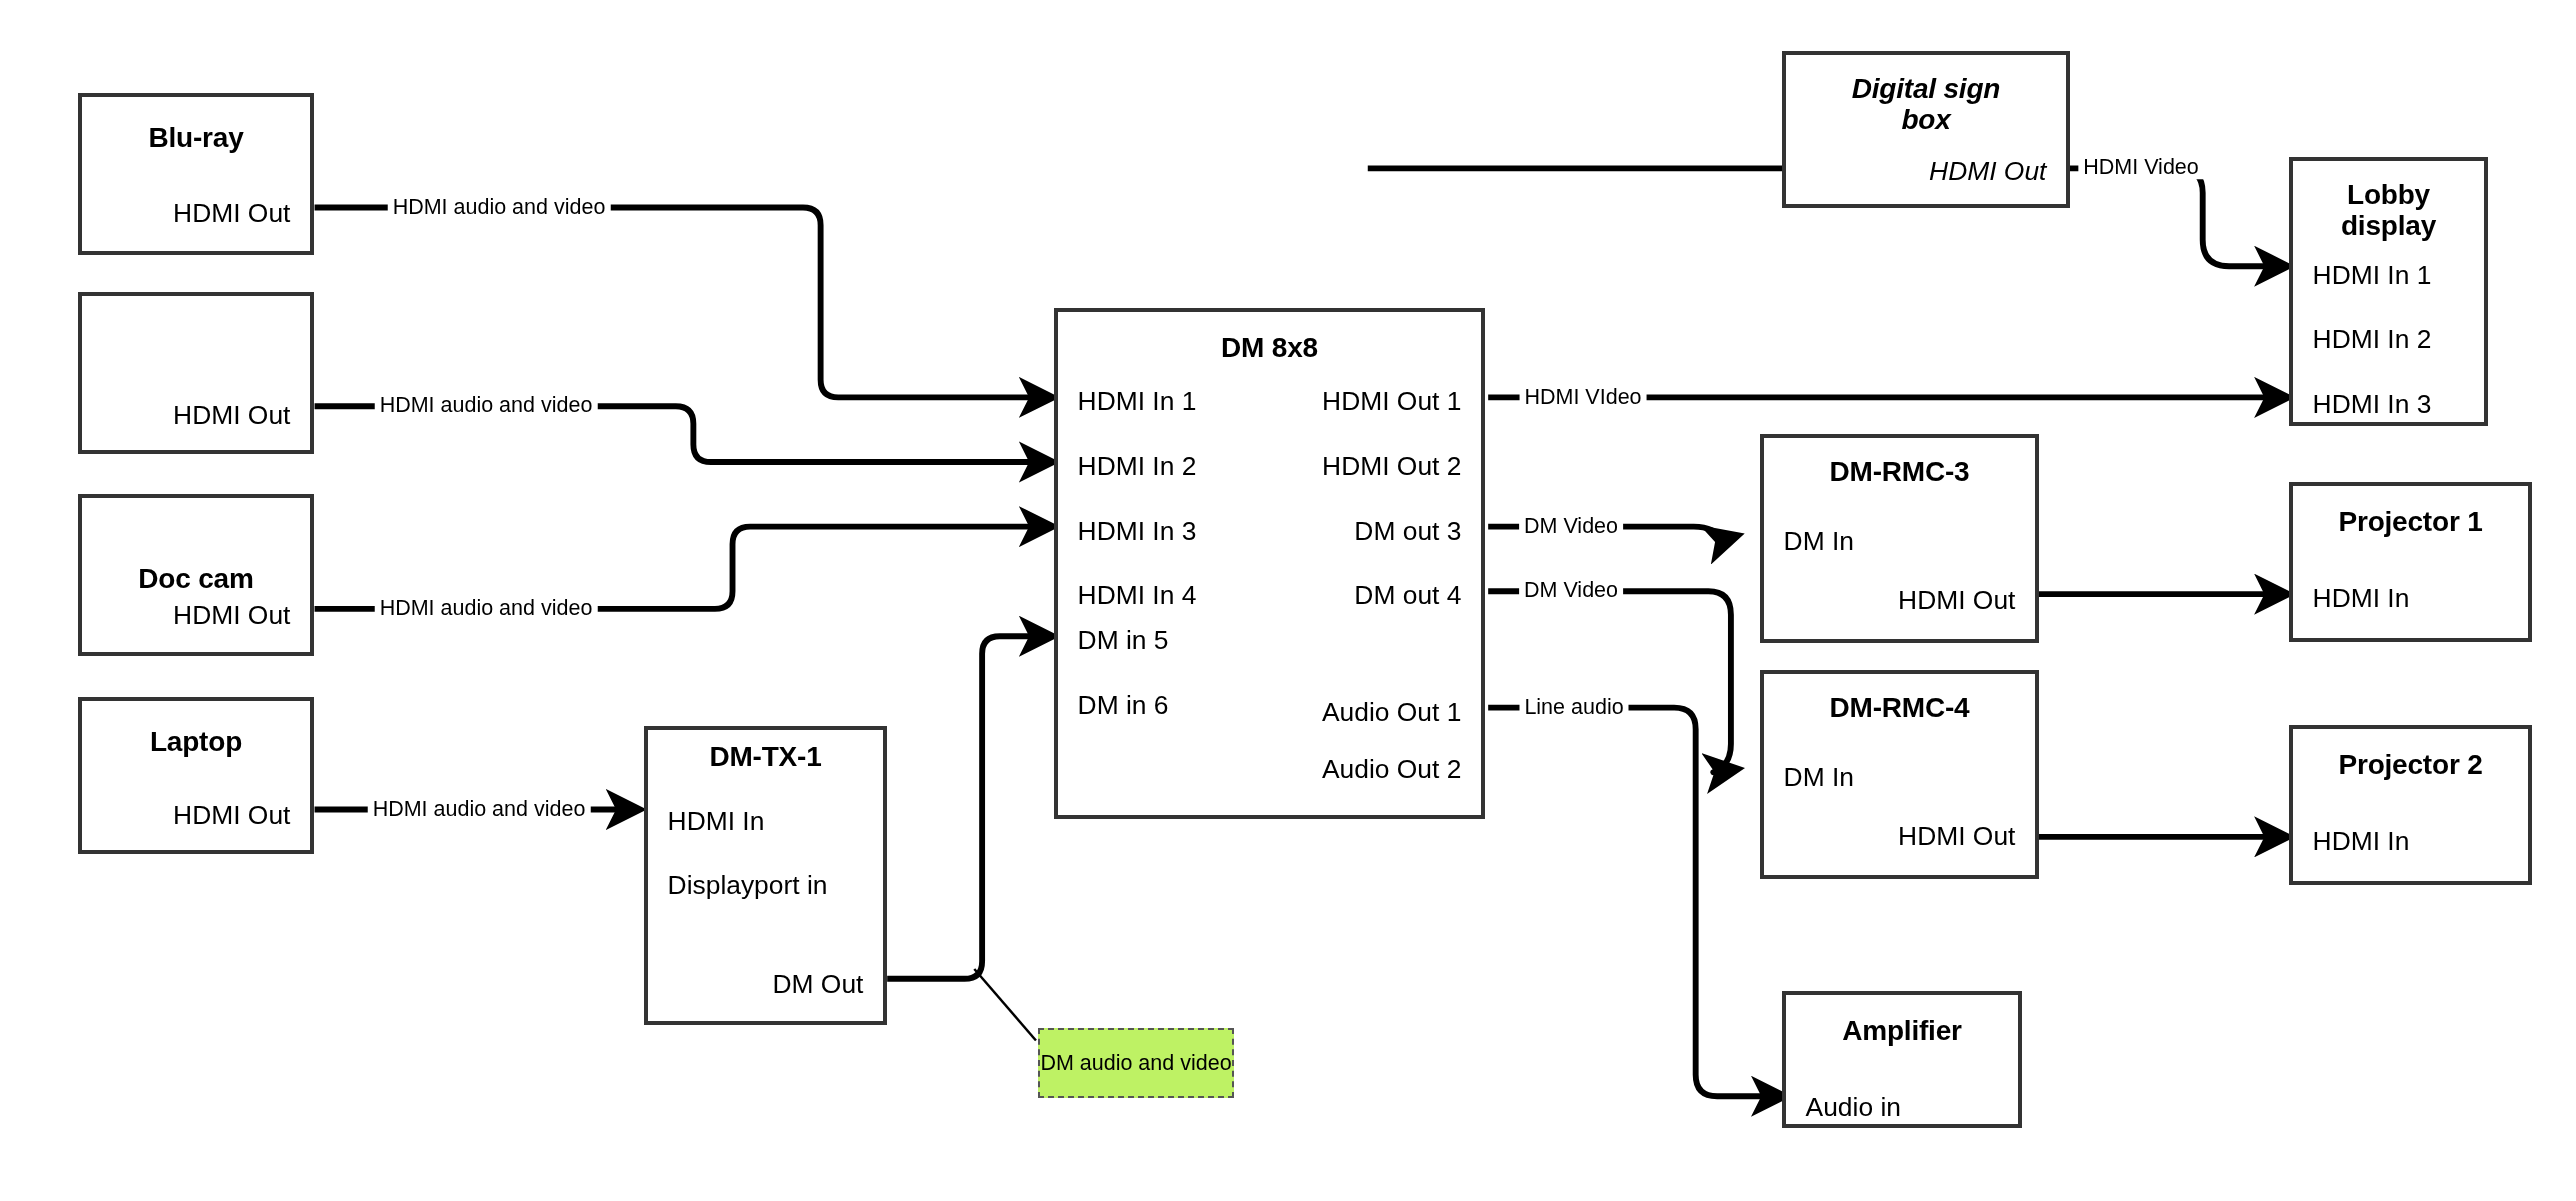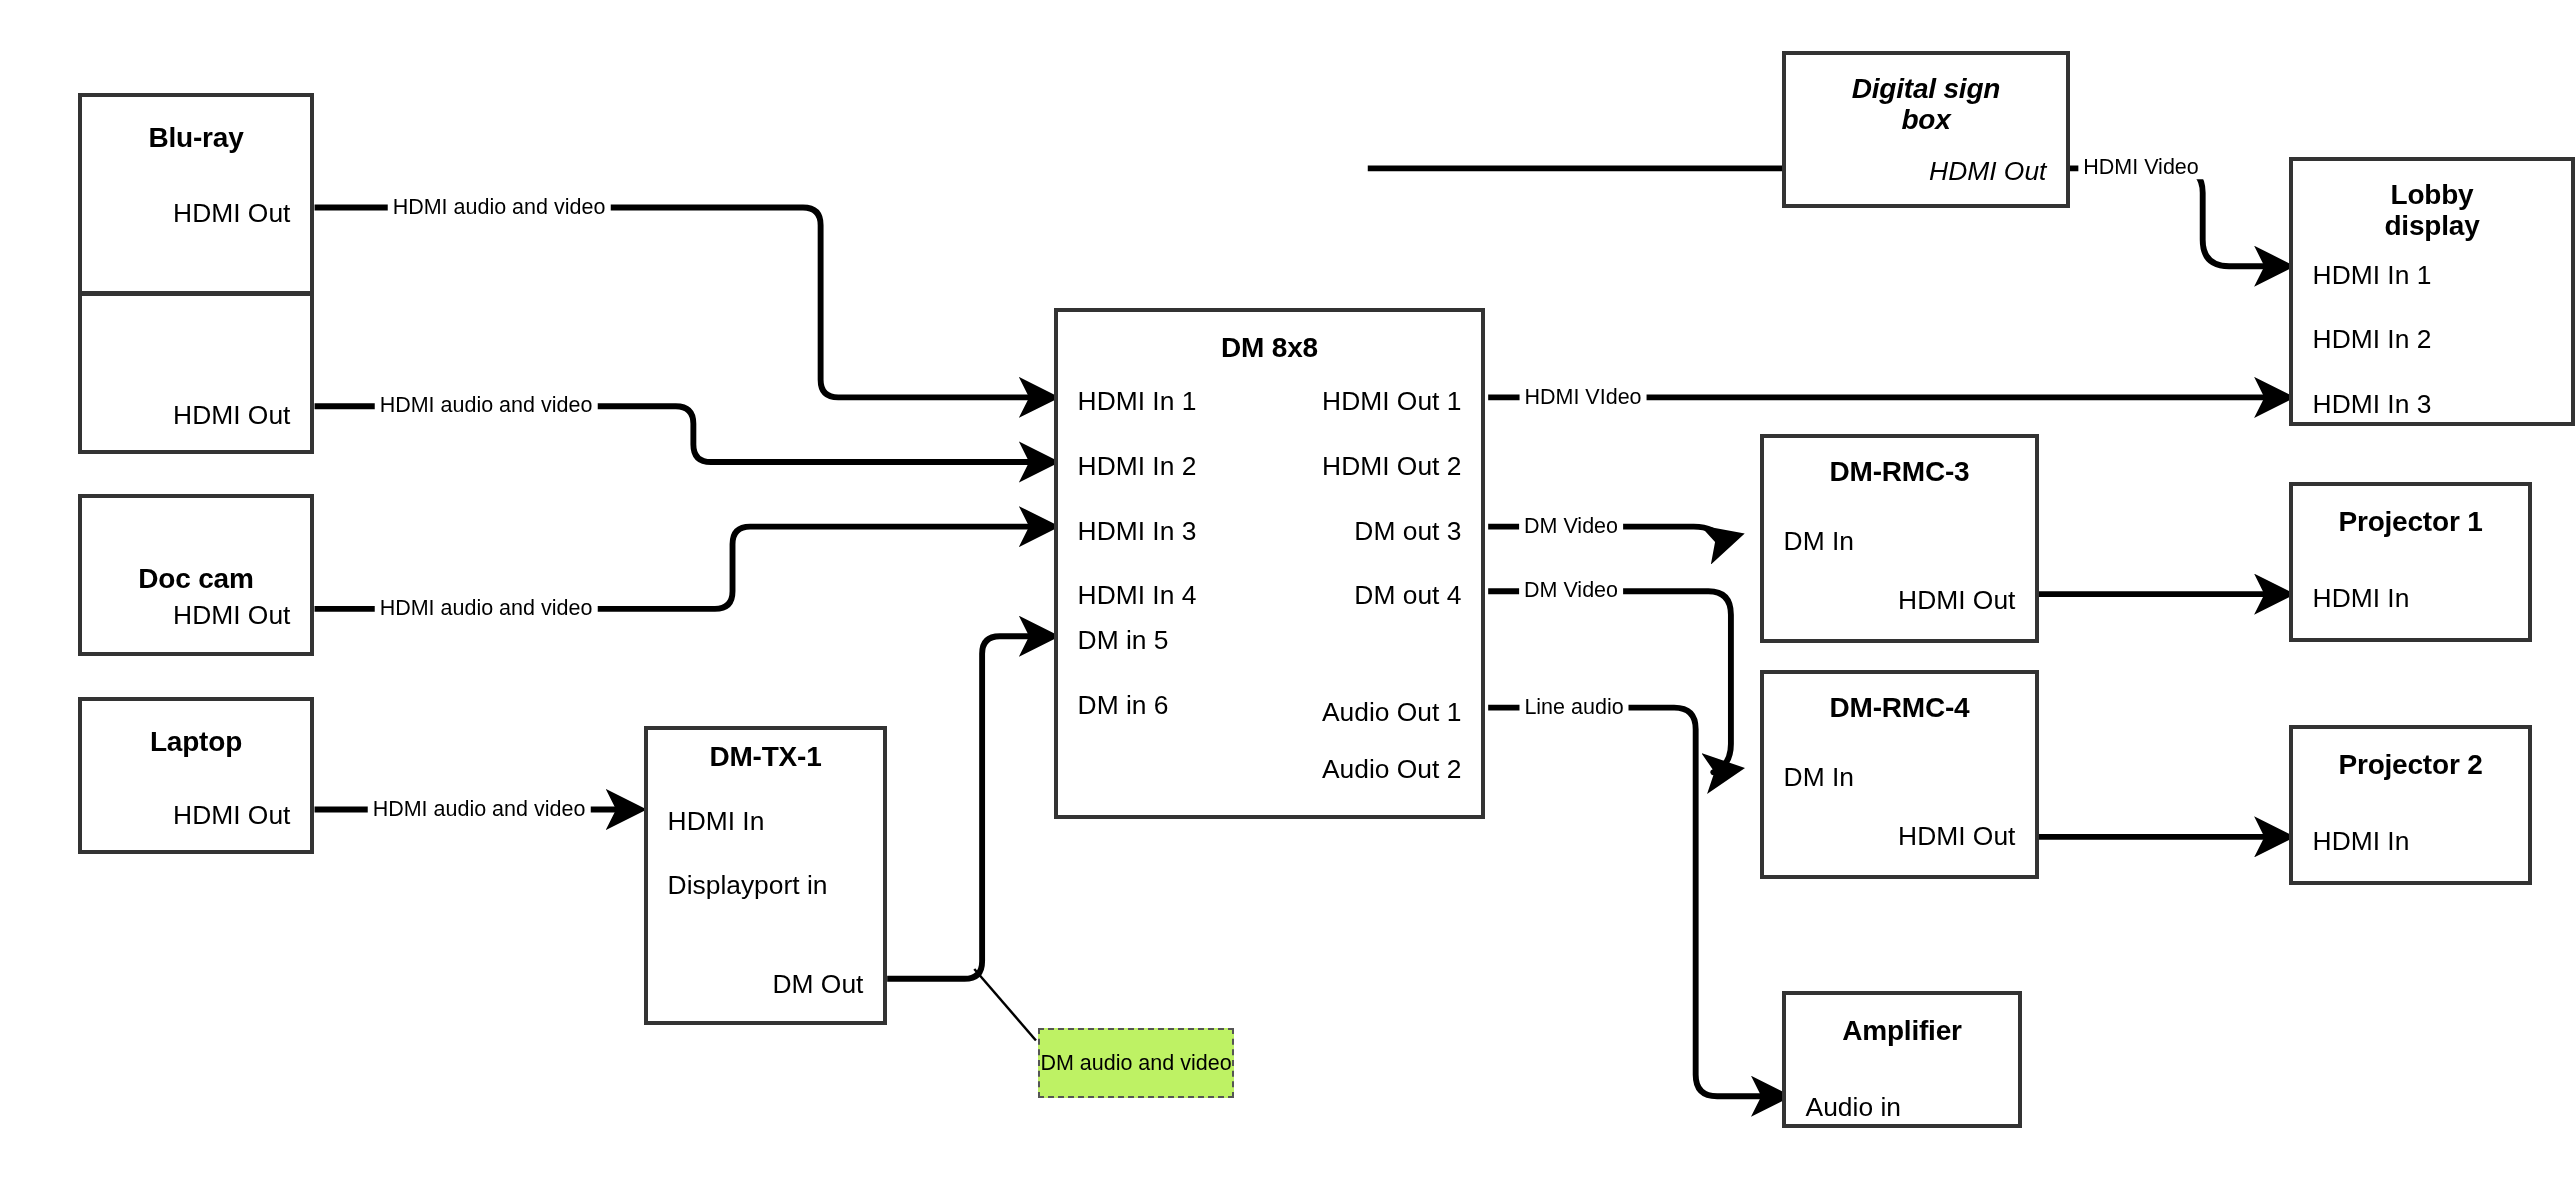--- a/index.html
+++ b/index.html
@@ -116,21 +116,21 @@
 
     <path class="wire" d="M 1520 604 L 1745 604 Q 1768 604 1768 628 L 1768 760 Q 1768 782 1750 789 L 1772 786" marker-end="url(#arrow)"></path>
 
     <path class="wire" d="M 1520 723 L 1710 723 Q 1732 723 1732 745 L 1732 1098 Q 1732 1120 1754 1120 L 1820 1120" marker-end="url(#arrow)"></path>
 
     <path class="wire" d="M 2080 607 L 2334 607" marker-end="url(#arrow)"></path>
 
     <path class="wire" d="M 2080 855 L 2334 855" marker-end="url(#arrow)"></path>
   </svg>
 
-  <div class="node" style="left:78px; top:93px; width:236px; height:202px;">
+  <div class="node" style="left:78px; top:93px; width:236px; height:162px;">
     <div class="node-title" style="top:24.5px;">Blu-ray</div>
     <div class="port right" style="top:103px;">HDMI Out</div>
   </div>
 
   <div class="node" style="left:78px; top:292px; width:236px; height:162px;">
     <div class="port right" style="top:106px;">HDMI Out</div>
   </div>
 
   <div class="node" style="left:78px; top:494px; width:236px; height:162px;">
     <div class="node-title" style="top:24.5px;margin-top:40px;">Doc cam</div>
@@ -168,21 +168,21 @@
   </div>
 
   <div class="node" style="left:1782px; top:51px; width:288px; height:157px;font-style:italic;">
     <div class="node-title" style="top:17.6px;">
       <span>Digital sign</span><br>
       <span>box</span>
     </div>
     <div class="port right" style="top:103px;">HDMI Out</div>
   </div>
 
-  <div class="node" style="left:2289px; top:157px; width:286px; height:269px;">
+  <div class="node" style="left:2289px; top:157px; width:199px; height:269px;">
     <div class="node-title" style="top:17.6px;">
       <span>Lobby</span><br>
       <span>display</span>
     </div>
     <div class="port left" style="top:101px;">HDMI In 1</div>
     <div class="port left" style="top:165px;">HDMI In 2</div>
     <div class="port left" style="top:230px;">HDMI In 3</div>
   </div>
 
   <div class="node" style="left:1760px; top:434px; width:279px; height:209px;">

